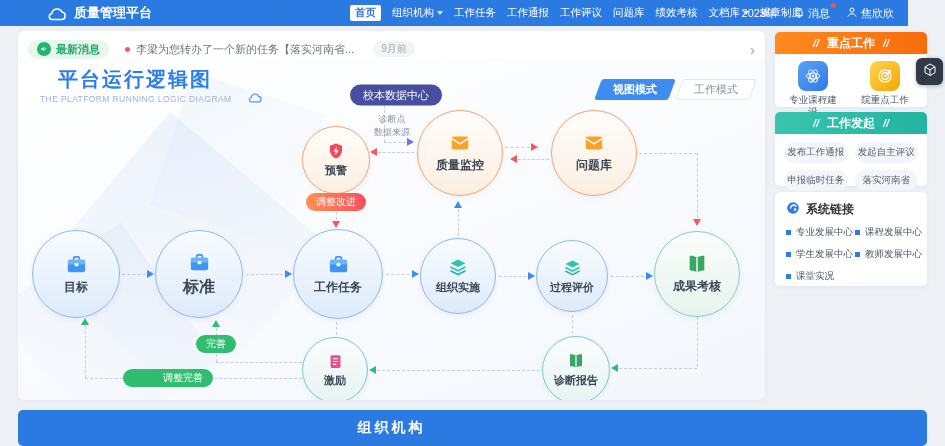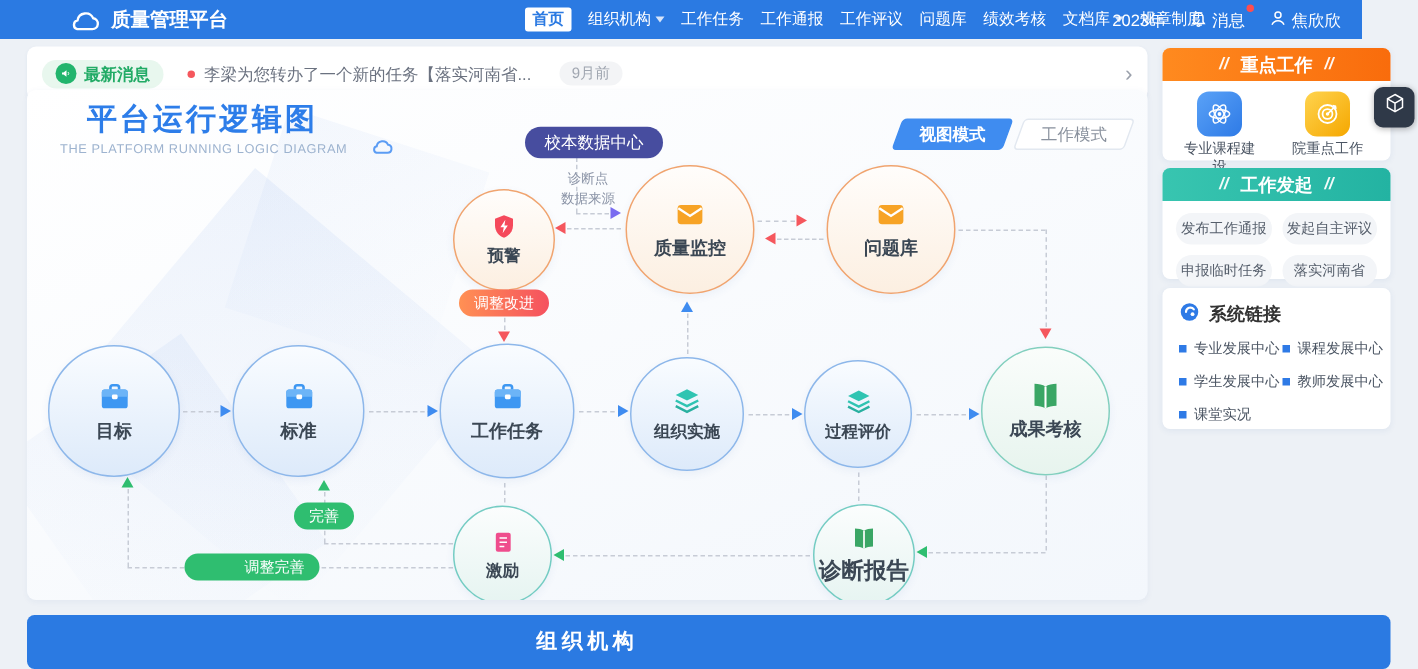--- a/index.html
+++ b/index.html
@@ -270,21 +270,21 @@
       </div>
       <div class="node t-blue" style="left: 137px; top: 170px; height: 88px; width: 88px;">
         <span class="nicon" style="height: 23px; width: 23px;">
           <svg viewBox="0 0 24 24">
             <path d="M9 7V5.6A1.6 1.6 0 0 1 10.6 4h2.8A1.6 1.6 0 0 1 15 5.6V7" stroke="#3d97f2" stroke-width="1.8" fill="none"></path>
             <rect x="3" y="7" width="18" height="13" rx="2" fill="#3d97f2"></rect>
             <path d="M3 9a2 2 0 0 1 2-2h14a2 2 0 0 1 2 2v3H3z" fill="#6cb4f7"></path>
             <rect x="10" y="10.5" width="4" height="3.2" rx="1" fill="#fff"></rect>
           </svg>
         </span>
-        <span class="nlabel" style="font-size: 12px;">标准</span>
+        <span class="nlabel" style="font-size: 16px;">标准</span>
       </div>
       <div class="node t-blue" style="left: 275px; top: 169px; height: 90px; width: 90px;">
         <span class="nicon" style="height: 23px; width: 23px;">
           <svg viewBox="0 0 24 24">
             <path d="M9 7V5.6A1.6 1.6 0 0 1 10.6 4h2.8A1.6 1.6 0 0 1 15 5.6V7" stroke="#3d97f2" stroke-width="1.8" fill="none"></path>
             <rect x="3" y="7" width="18" height="13" rx="2" fill="#3d97f2"></rect>
             <path d="M3 9a2 2 0 0 1 2-2h14a2 2 0 0 1 2 2v3H3z" fill="#6cb4f7"></path>
             <rect x="10" y="10.5" width="4" height="3.2" rx="1" fill="#fff"></rect>
           </svg>
         </span>
@@ -328,21 +328,21 @@
         </span>
         <span class="nlabel" style="font-size: 11px;">激励</span>
       </div>
       <div class="node t-teal" style="left: 524px; top: 276px; height: 68px; width: 68px;">
         <span class="nicon" style="height: 18px; width: 18px;">
           <svg viewBox="0 0 24 24">
             <path d="M12 5C10 3.6 7 3 4 3v16c3 0 6 .6 8 2 2-1.4 5-2 8-2V3c-3 0-6 .6-8 2z" fill="#3aa665"></path>
             <path d="M12 5v16" stroke="#fff" stroke-width="1.5"></path>
           </svg>
         </span>
-        <span class="nlabel" style="font-size: 15px;">诊断报告</span>
+        <span class="nlabel" style="font-size: 11px;">诊断报告</span>
       </div>
       <div class="badge indigo" style="left: 378px; top: 35px;">校本数据中心</div>
       <div class="badge red" style="left: 318px; top: 142px;">调整改进</div>
       <div class="badge green" style="left: 198px; top: 284px;">完善</div>
       <div class="badge green" style="left: 150px; top: 318px; padding-left: 40px;">调整完善</div>
       <div class="dnote">
         <div>诊断点</div>
         <div>数据来源</div>
       </div>
     </div>

